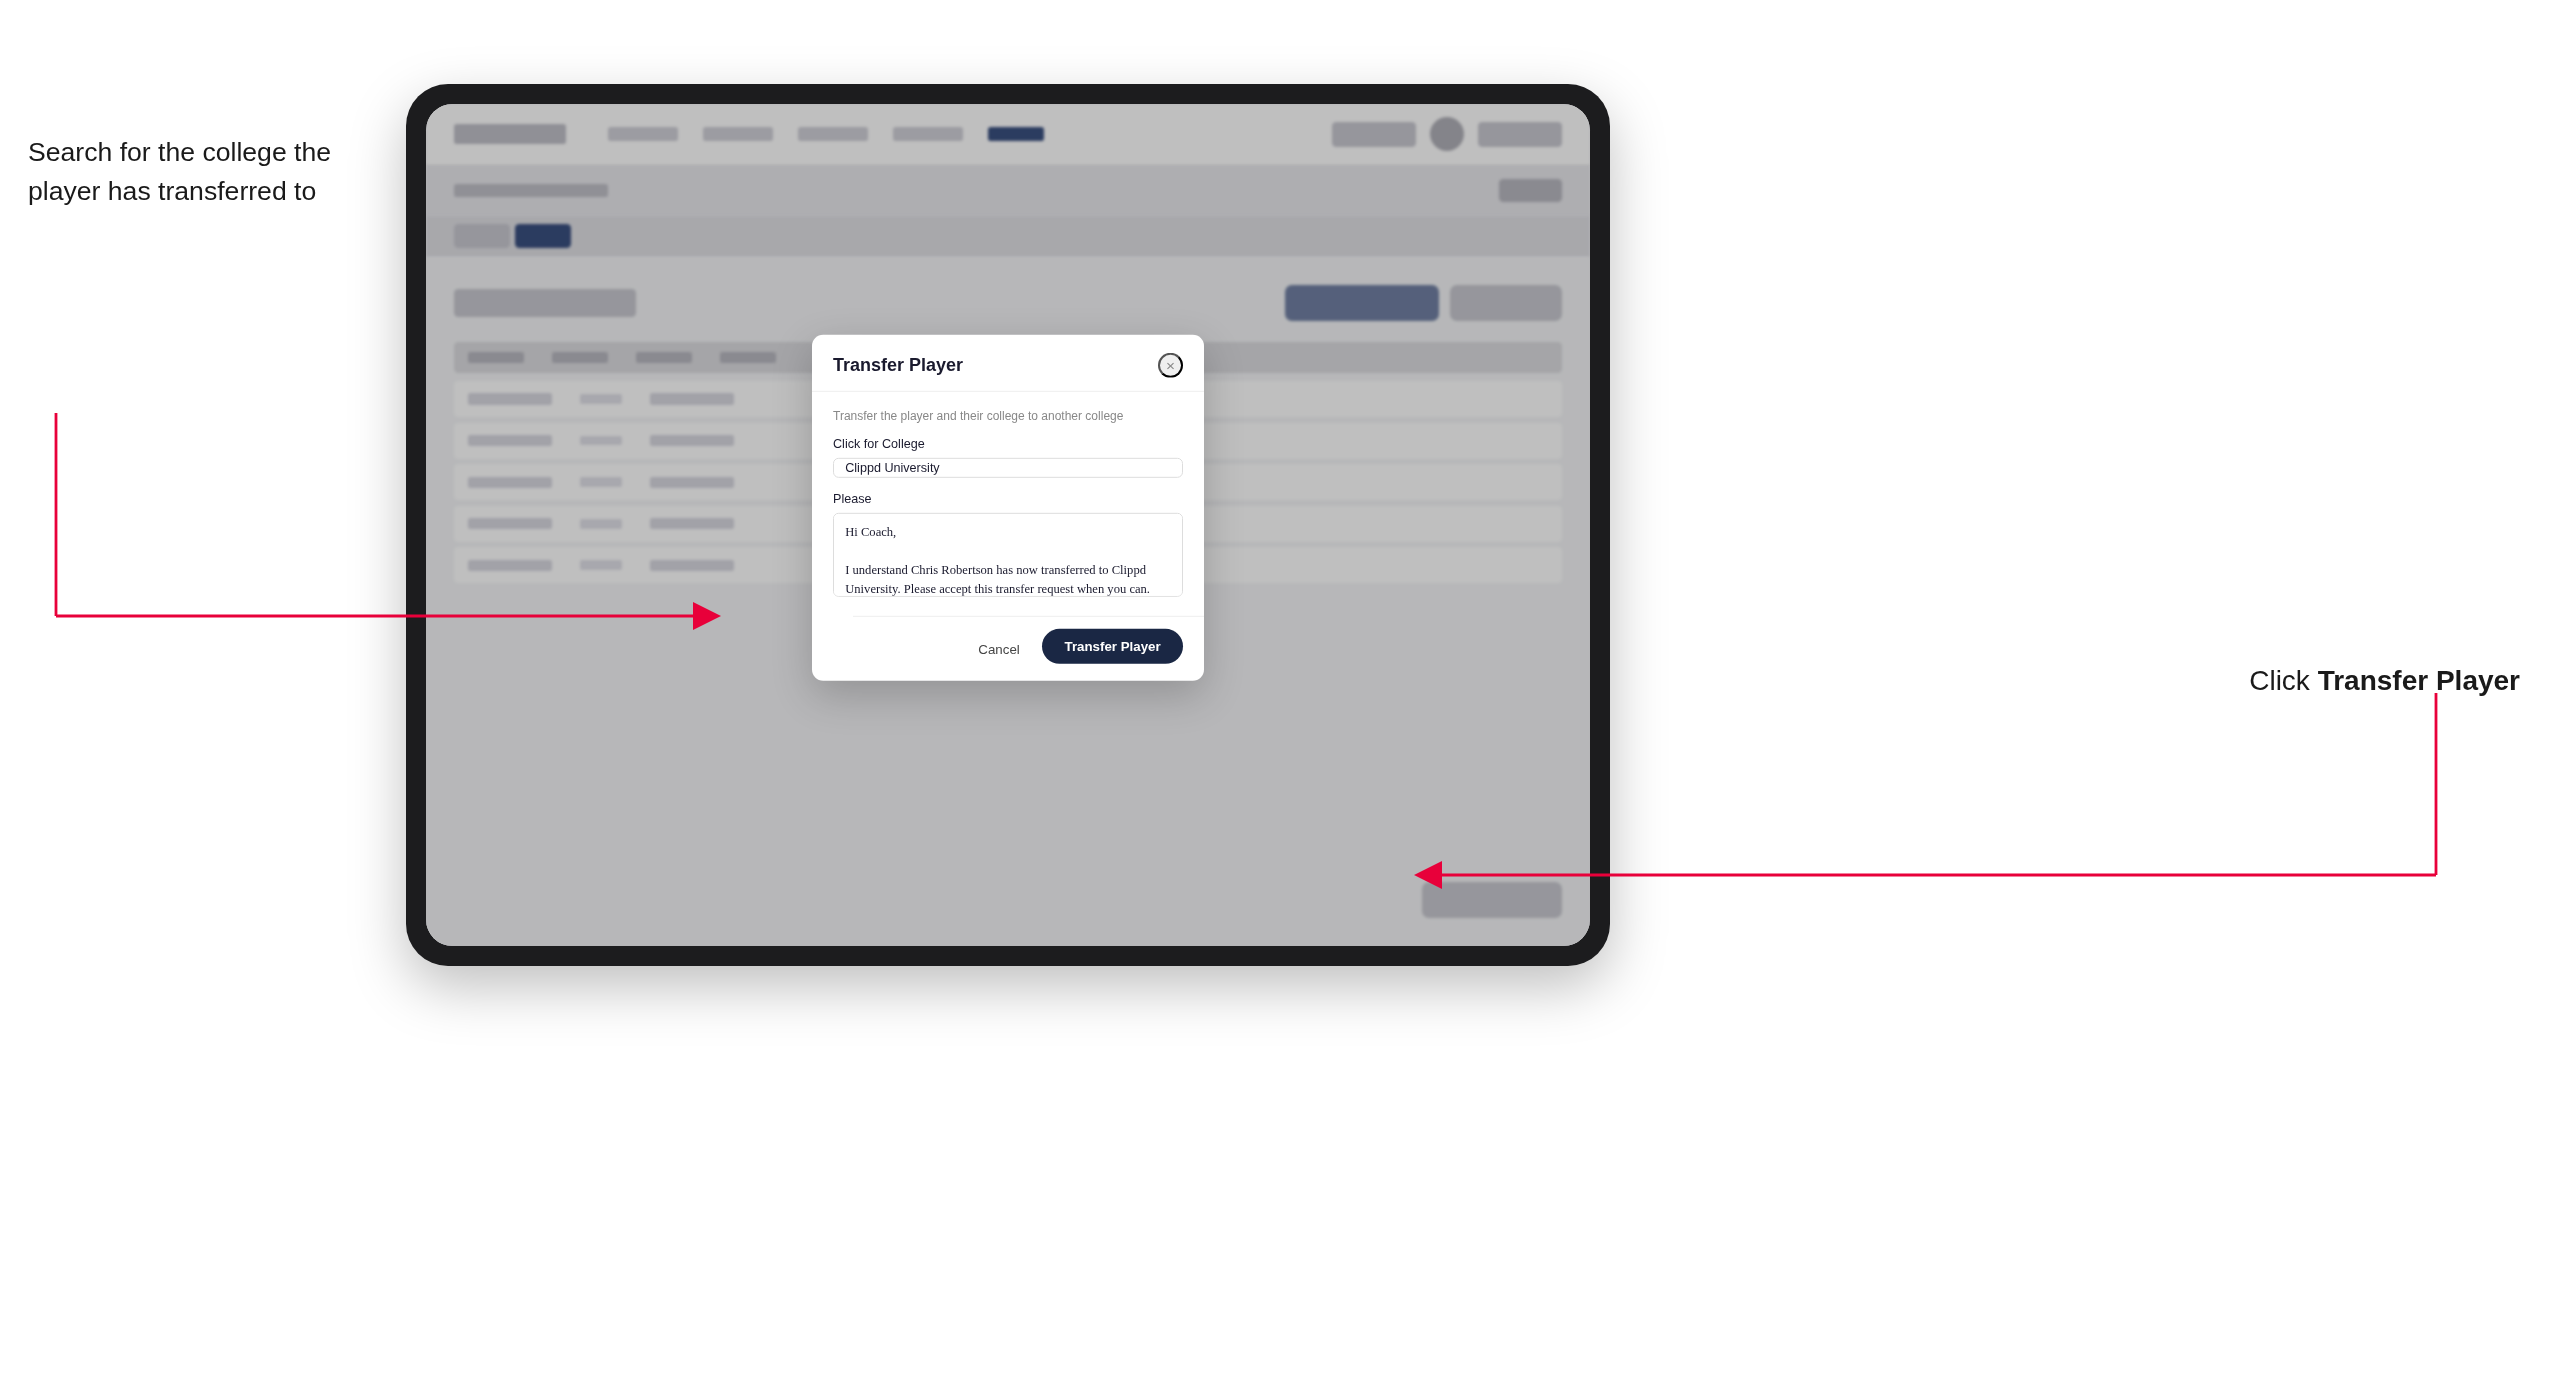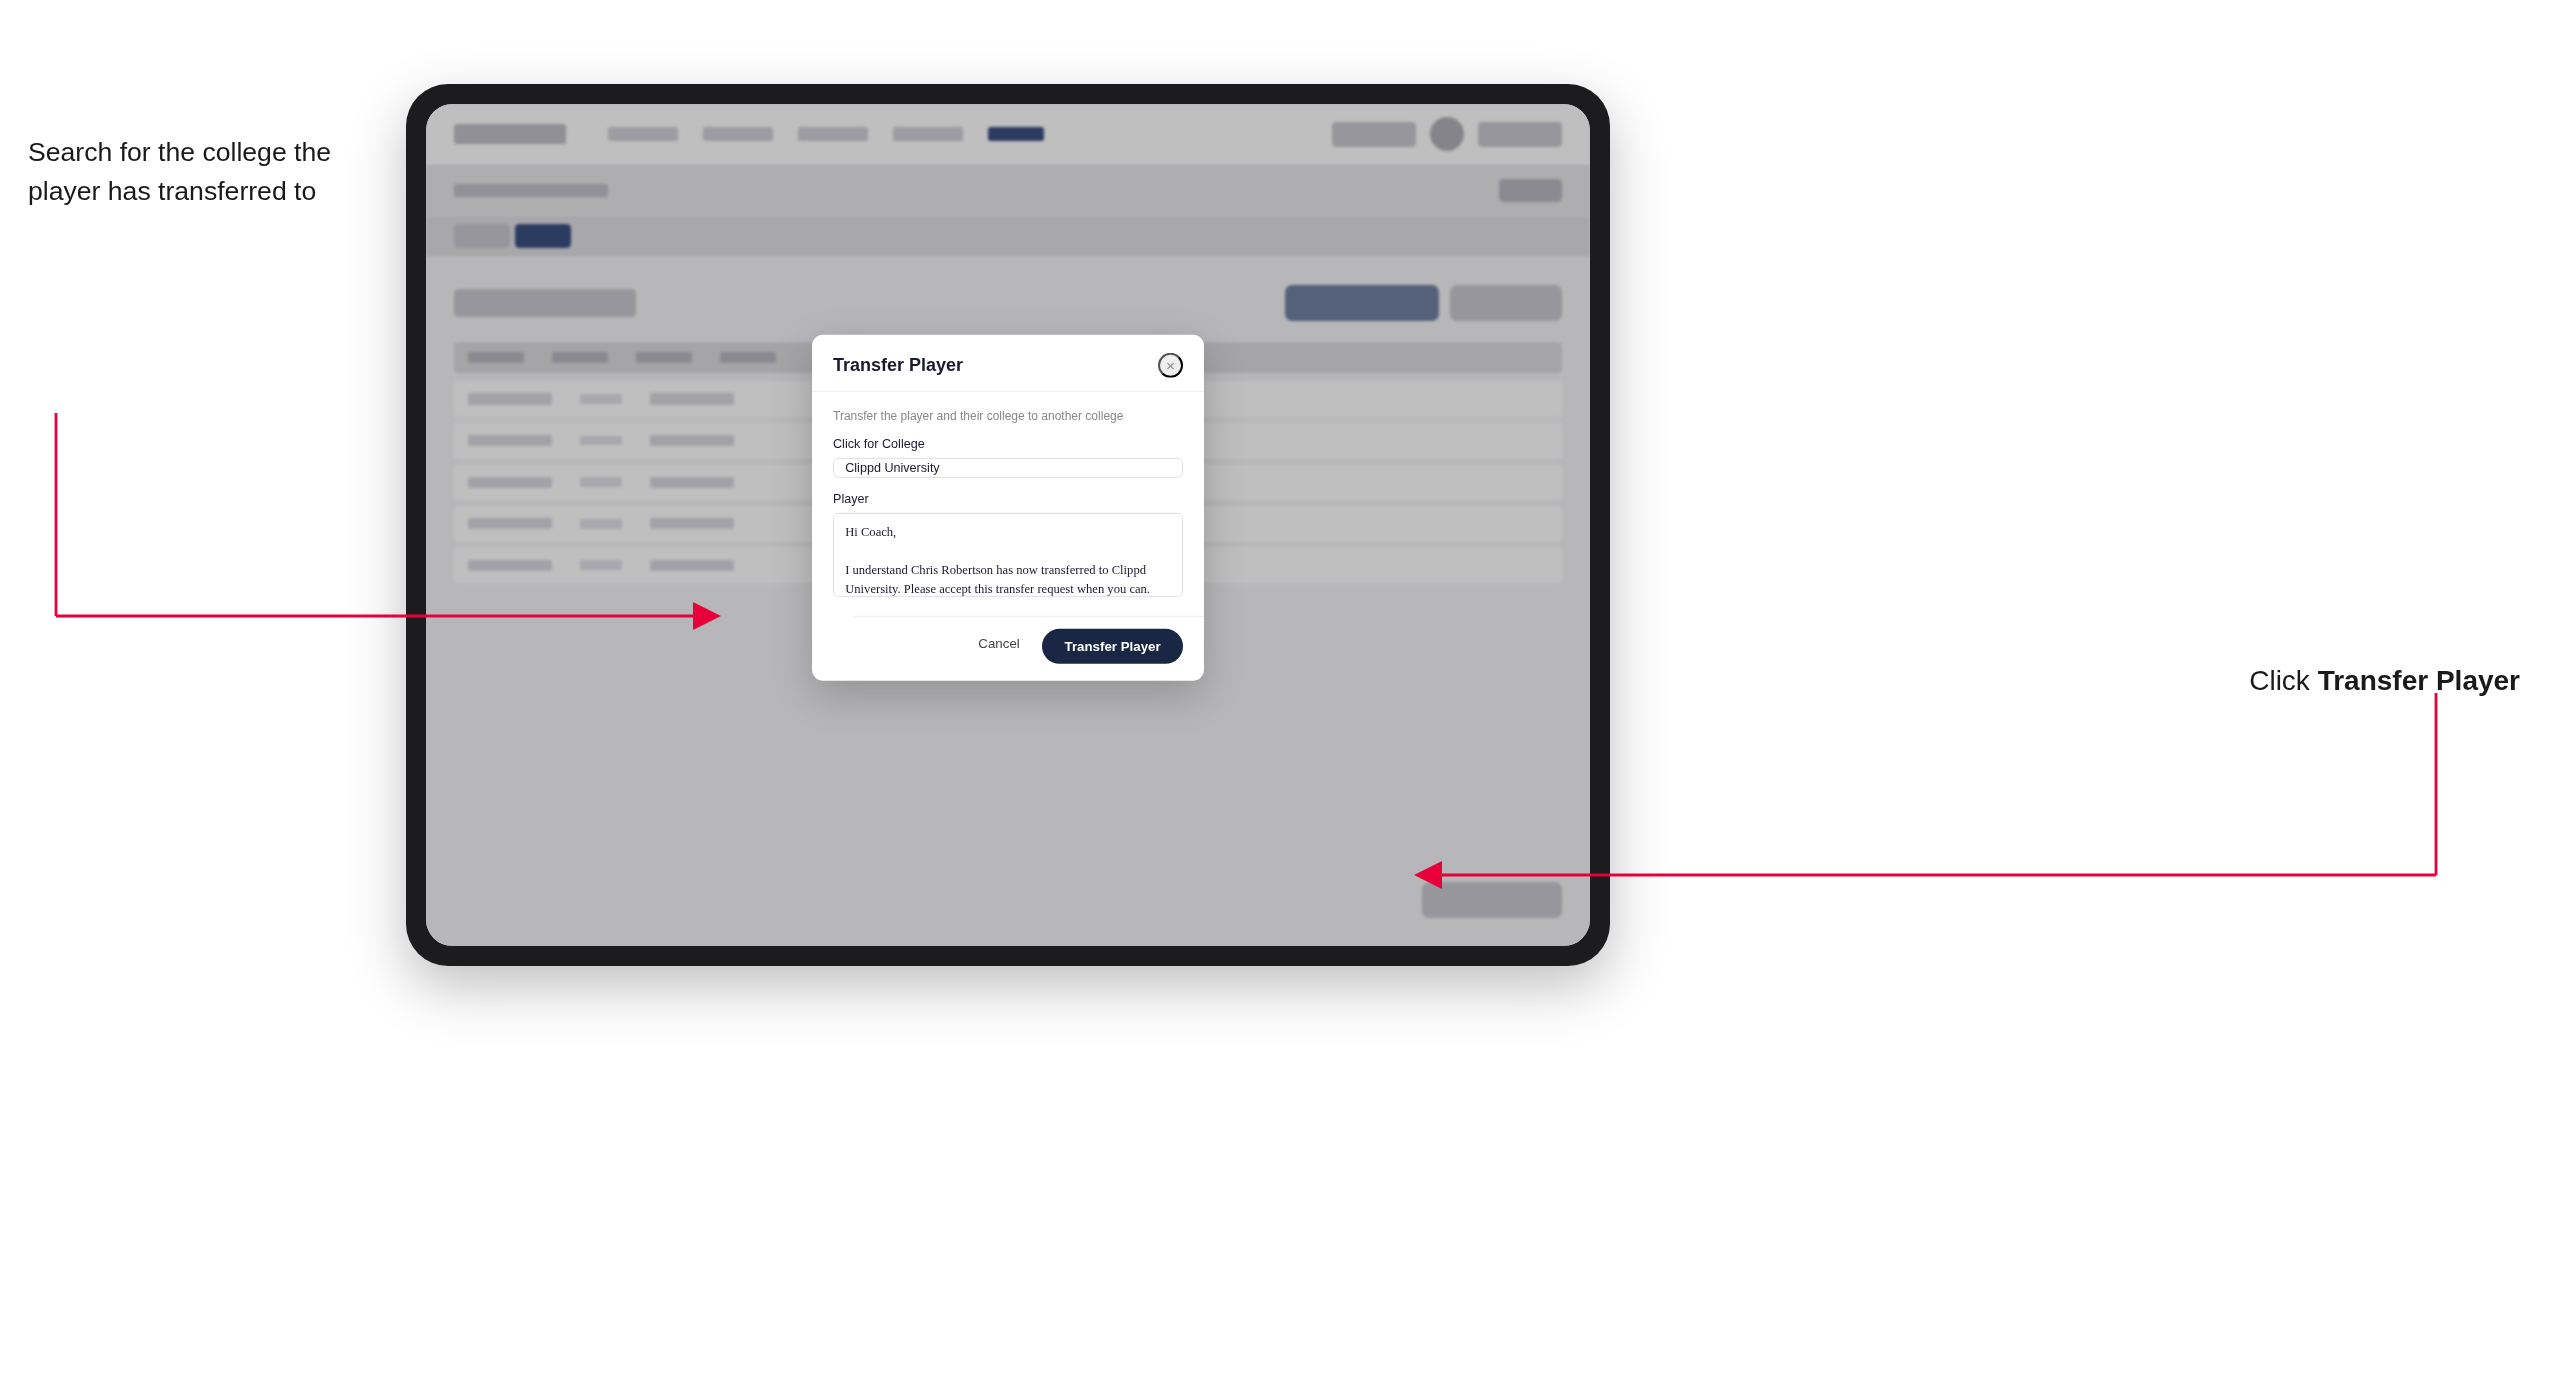--- a/index.html
+++ b/index.html
@@ -335,21 +335,21 @@
       color: #1a1a2e;
       outline: none;
       resize: none;
       font-family: Liberation Serif, serif;
       background: #fff;
       line-height: 1.5;
     }
 
     .modal-footer {
       display: flex;
-      align-items: flex-start;
+      align-items: flex-end;
       justify-content: flex-end;
       gap: 11.2px;
       padding: 12.6px 21px 17px;
       border-top: 0.7px solid #eeeeee;
       margin-left: 41px;
     }
 
     .btn-cancel {
       background: none;
       border: none;
@@ -501,21 +501,21 @@
     <div class="modal-overlay">
       <div class="modal">
         <div class="modal-header">
           <span class="modal-title">Transfer Player</span>
           <button class="modal-close">×</button>
         </div>
         <div class="modal-body">
           <p class="modal-subtitle">Transfer the player and their college to another college</p>
           <label class="form-label">Click for College</label>
           <input class="form-input" value="Clippd University" style="">
-          <label class="form-label">Player</label>
+          <label class="form-label">Please</label>
           <textarea class="form-textarea" style="">Hi Coach,
 
 I understand Chris Robertson has now transferred to Clippd University. Please accept this transfer request when you can.</textarea>
         </div>
         <div class="modal-footer">
           <button class="btn-cancel">Cancel</button>
           <button class="btn-transfer">Transfer Player</button>
         </div>
       </div>
     </div>

